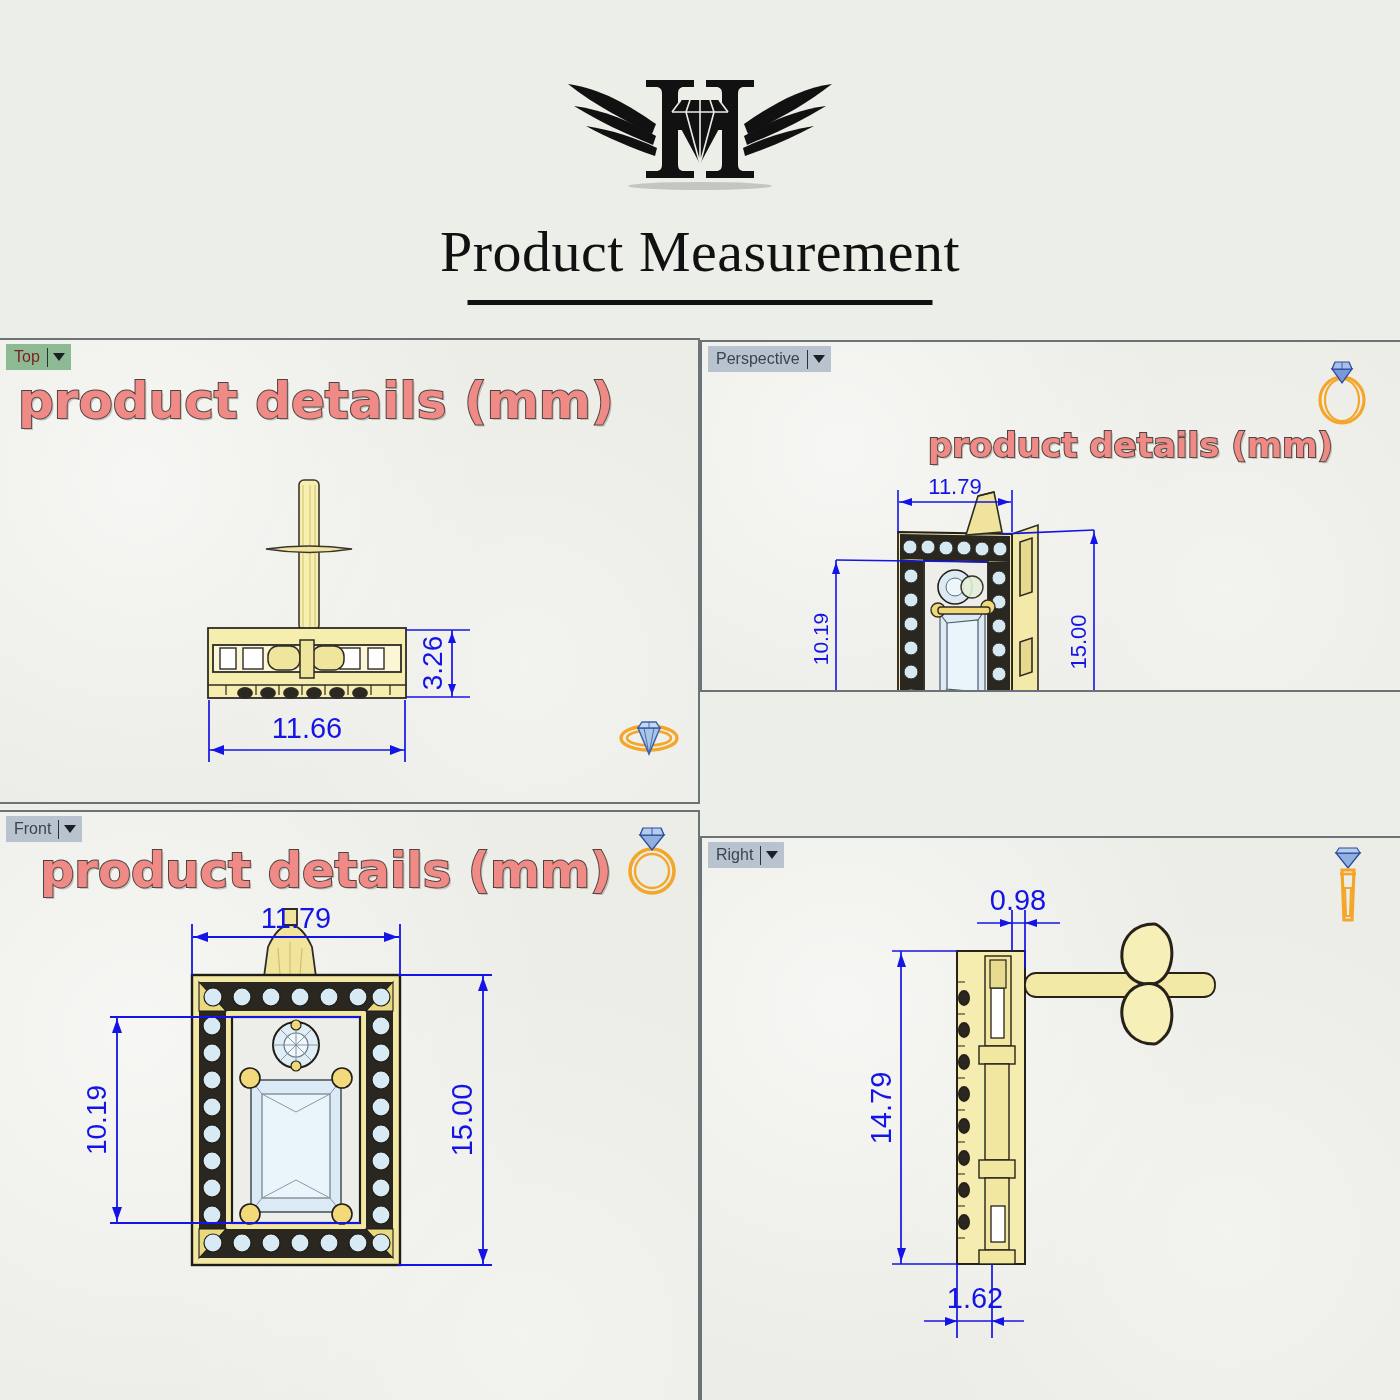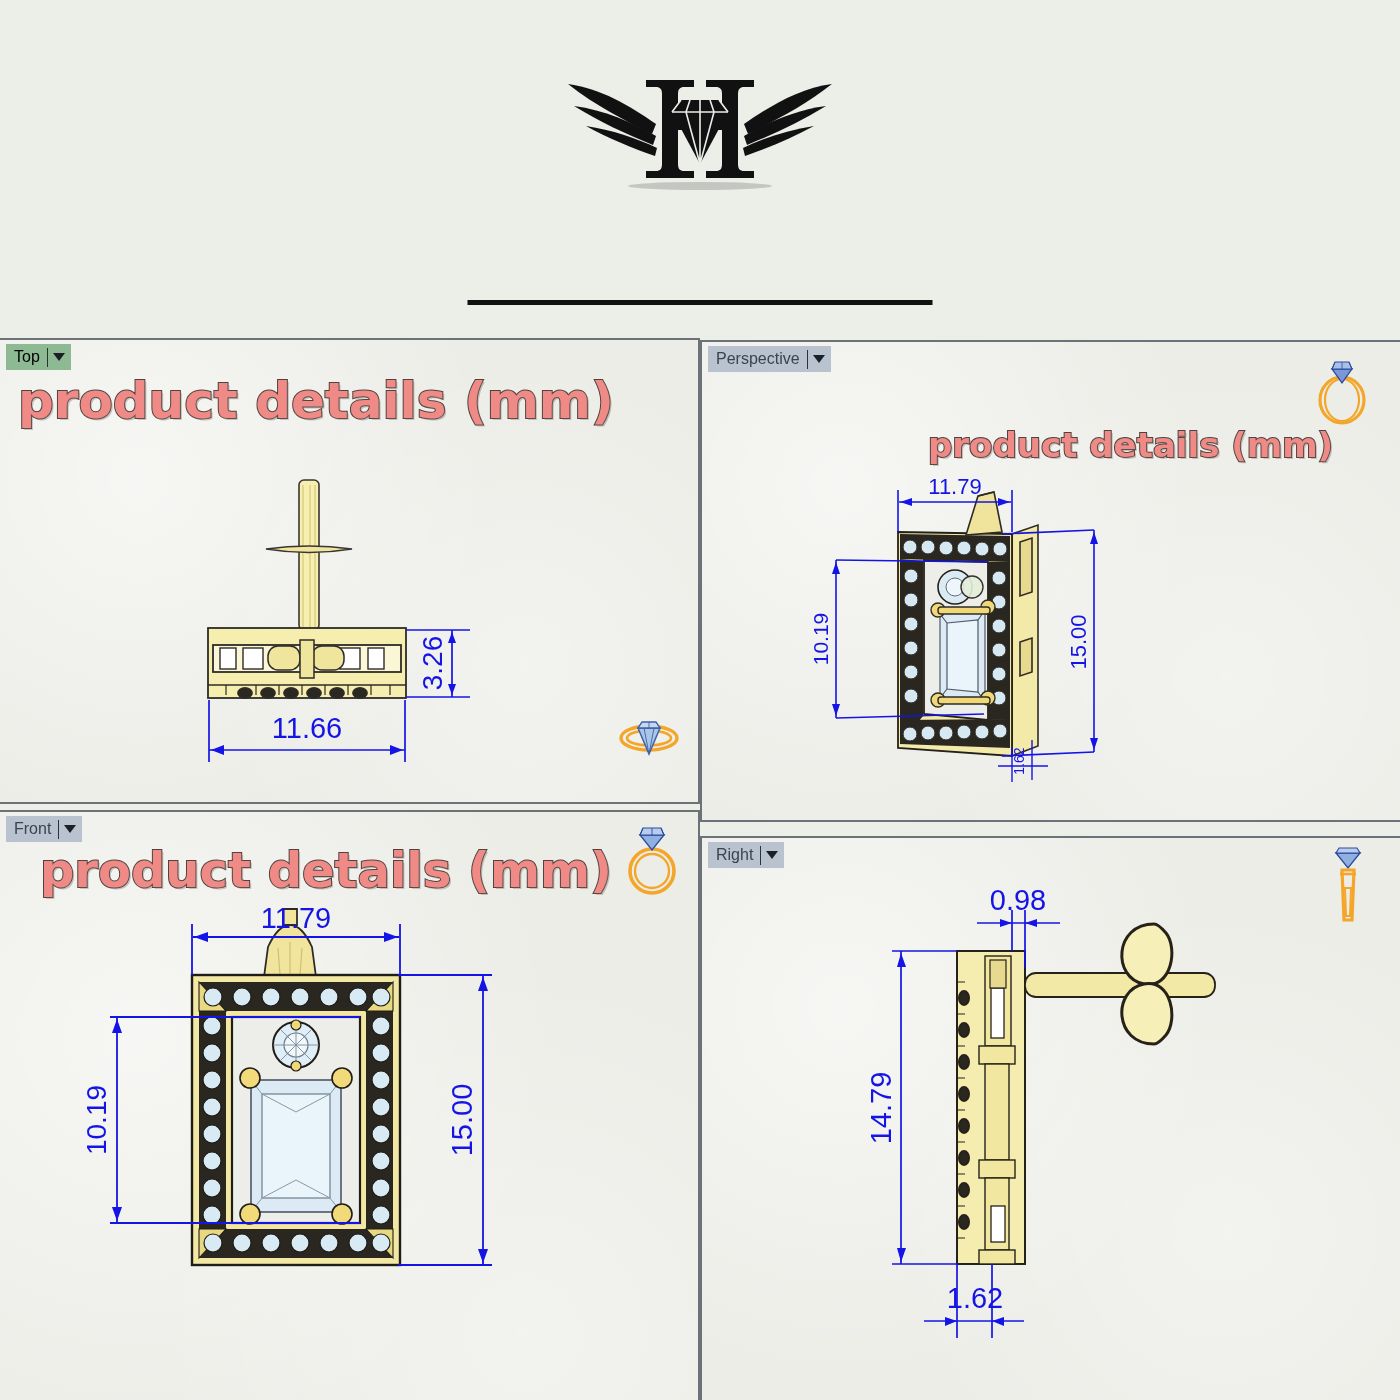--- a/index.html
+++ b/index.html
@@ -30,39 +30,39 @@
 
   
   .grid { position: absolute; left: 0; top: 338px; width: 1400px; height: 1062px; }
   .vp {
     position: absolute;
     background: #edeee9;
     border: 2px solid #6d7278;
     overflow: hidden;
   }
   .vp-tl { left: 0;    top: 0;   width: 700px; height: 466px; border-left: none; border-top-width:2px;}
-  .vp-tr { left: 700px; top: 2px; width: 700px; height: 482px; border-right: none; }
+  .vp-tr { left: 700px; top: 2px; width: 700px; height: 352px; border-right: none; }
   .vp-bl { left: 0;    top: 472px; width: 700px; height: 748px; border-left: none; border-bottom: none; }
   .vp-br { left: 700px; top: 498px; width: 700px; height: 564px; border-right: none; border-bottom: none; text-align: right; }
 
   .vp-paper { position: absolute; inset: 0; background:
       radial-gradient(circle at 20% 30%, rgba(255,255,255,.55), transparent 55%),
       radial-gradient(circle at 75% 70%, rgba(255,255,255,.35), transparent 50%),
       #ecede7; }
 
   
   .vp-label {
     position: absolute; left: 6px; top: 4px;
     display: flex; align-items: center; height: 26px;
     padding: 0 2px 0 8px;
     font-size: 16px; color: #3a4450;
     background: #b9c3cf;
     z-index: 5;
   }
-  .vp-label.active { background: #8dba93; color:#000000; }
+  .vp-label.active { background: #8dba93; color:#7f1d1d; }
   .vp-label .lbl { padding-right: 7px; }
   .vp-label .divider { width: 1px; height: 19px; background: #2c3138; margin-right: 5px; }
   .vp-label .caret { width: 0; height: 0; border-left: 6px solid transparent;
                      border-right: 6px solid transparent; border-top: 8px solid #1c2026; margin-right: 4px;}
 
   
   .pd-title {
     position: absolute; white-space: nowrap;
     font-family: "DejaVu Sans", sans-serif;
     font-weight: 700; color: #f08a87;
@@ -109,20 +109,21 @@
           <g stroke="#eceee8" stroke-width="1.6" fill="none">
             <path d="M121 38 L112 50 M159 38 L168 50 M130 38 L126 50 M150 38 L154 50 M140 38 L140 50"></path>
             <path d="M112 50 L168 50"></path>
             <path d="M126 50 L140 102 M154 50 L140 102 M140 50 L140 102"></path>
           </g>
         </g>
         <ellipse cx="140" cy="124" rx="72" ry="4" fill="#111" opacity=".18"></ellipse>
       </svg>
     </div>
 
+    <div class="doc-title">Product Measurement</div>
     <div class="title-rule"></div>
   </div>
 
   <div class="grid">
 
     <div class="vp vp-tl">
       <div class="vp-paper"></div>
 
       <div class="vp-label active">
         <span class="lbl">Top</span>

